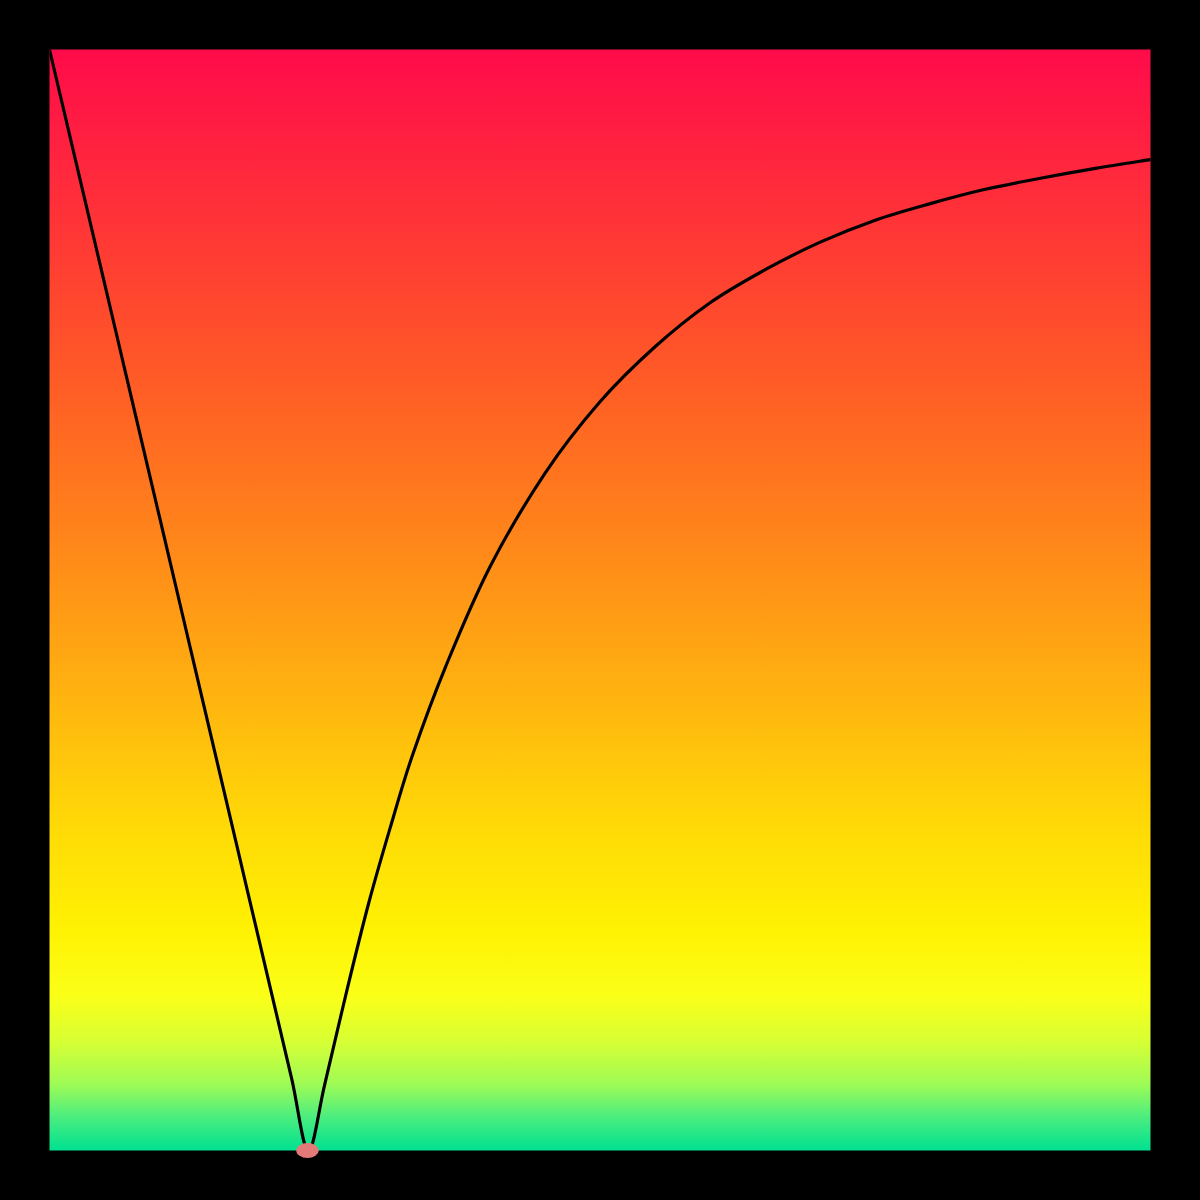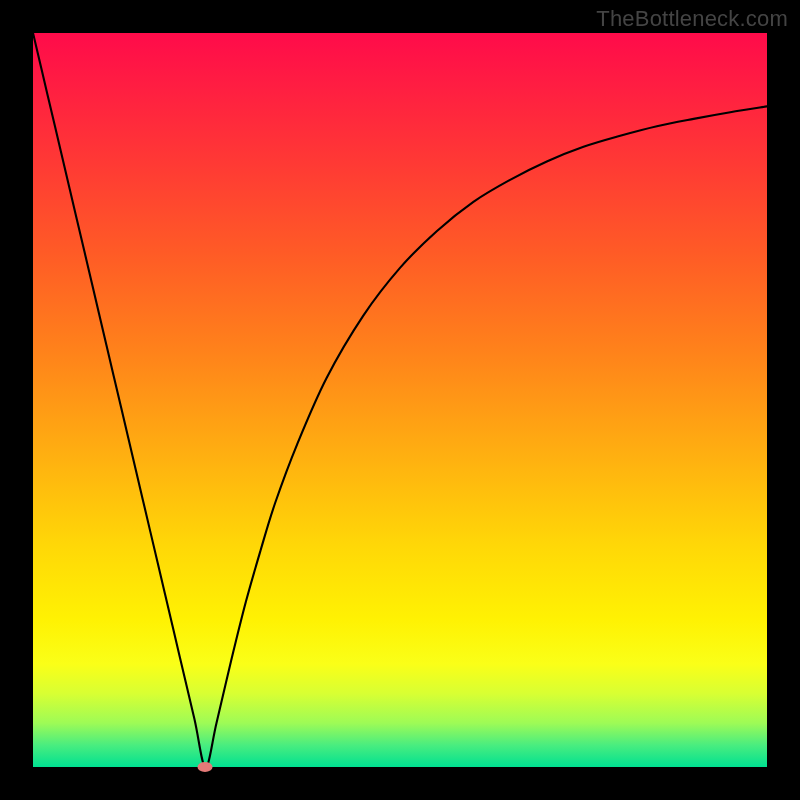--- a/index.html
+++ b/index.html
@@ -69,14 +69,13 @@
 </head>
 <body>
 
 <div class="frame">
   <div class="plot-area">
     <svg class="curve" viewBox="0 0 734 734" preserveAspectRatio="none">
       <path id="curve-path" fill="none" stroke="#000" stroke-width="2.1" stroke-linejoin="round" stroke-linecap="round" d="M 0.00 0.00 C 2.45 10.40, 9.79 41.59, 14.68 62.39 C 19.57 83.19, 24.47 103.98, 29.36 124.78 C 34.25 145.58, 39.15 166.37, 44.04 187.17 C 48.93 207.97, 53.83 228.76, 58.72 249.56 C 63.61 270.36, 68.51 291.15, 73.40 311.95 C 78.29 332.75, 83.19 353.54, 88.08 374.34 C 92.97 395.14, 97.87 415.93, 102.76 436.73 C 107.65 457.53, 112.55 478.32, 117.44 499.12 C 122.33 519.92, 127.23 540.71, 132.12 561.51 C 137.01 582.31, 141.91 603.10, 146.80 623.90 C 151.69 644.70, 157.20 667.94, 161.48 686.29 C 165.76 704.64, 168.82 733.39, 172.49 734.00 C 176.16 734.61, 179.22 707.70, 183.50 689.96 C 187.78 672.22, 193.29 647.76, 198.18 627.57 C 203.07 607.38, 207.97 587.20, 212.86 568.85 C 217.75 550.50, 222.65 533.99, 227.54 517.47 C 232.43 500.96, 236.10 487.50, 242.22 469.76 C 248.34 452.02, 255.68 431.84, 264.24 411.04 C 272.80 390.24, 282.59 366.39, 293.60 344.98 C 304.61 323.57, 318.07 300.94, 330.30 282.59 C 342.53 264.24, 354.77 248.95, 367.00 234.88 C 379.23 220.81, 391.47 209.19, 403.70 198.18 C 415.93 187.17, 428.17 177.38, 440.40 168.82 C 452.63 160.26, 464.87 153.53, 477.10 146.80 C 489.33 140.07, 501.57 133.96, 513.80 128.45 C 526.03 122.95, 538.27 118.05, 550.50 113.77 C 562.73 109.49, 574.97 106.19, 587.20 102.76 C 599.43 99.33, 611.67 96.03, 623.90 93.22 C 636.13 90.40, 648.37 88.20, 660.60 85.88 C 672.83 83.55, 685.07 81.35, 697.30 79.27 C 709.53 77.19, 727.88 74.38, 734.00 73.40"></path>
     </svg>
     <div id="min-marker" class="marker" style="left: 172.49px; top: 734px; background: rgb(228, 122, 120);"></div>
   </div>
-  <div class="watermark">TheBottleneck.com</div>
 </div>
 
 </body></html>

